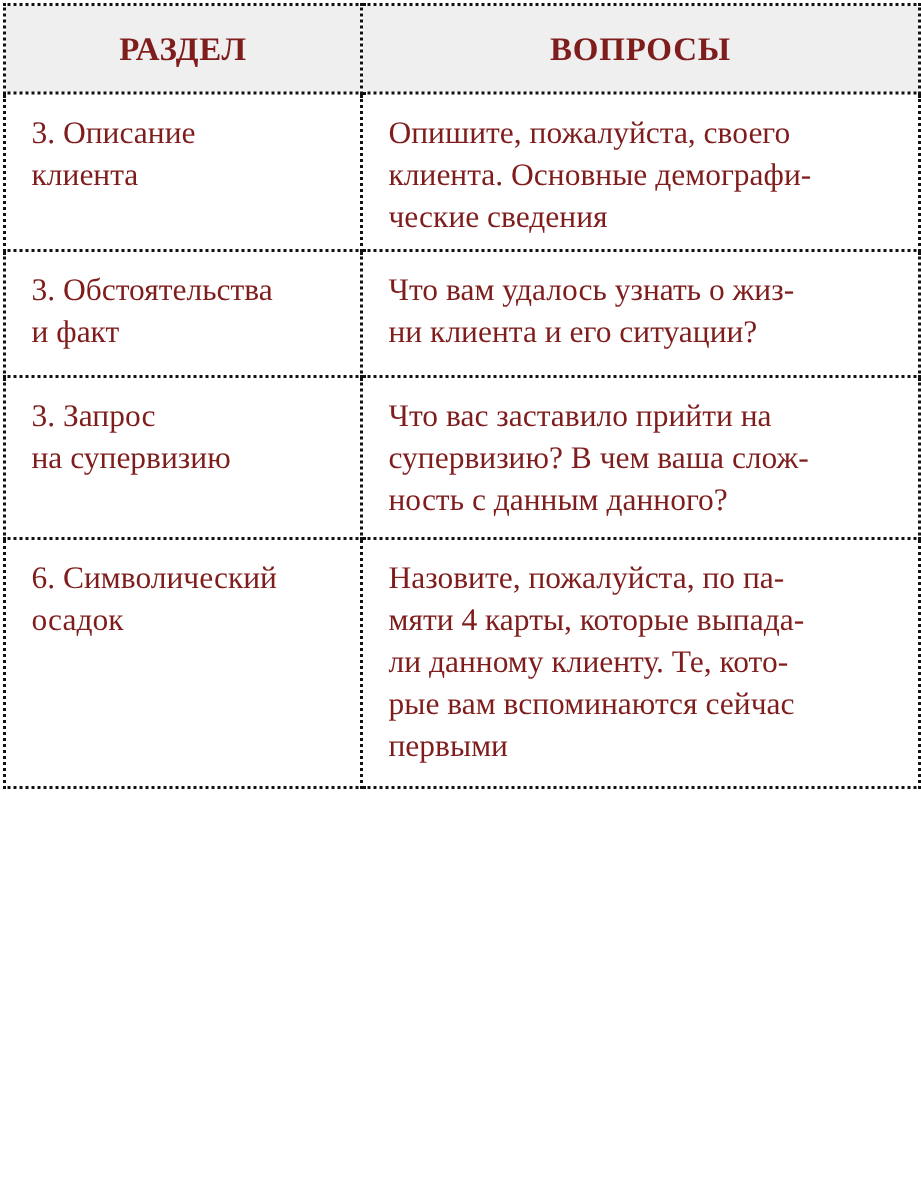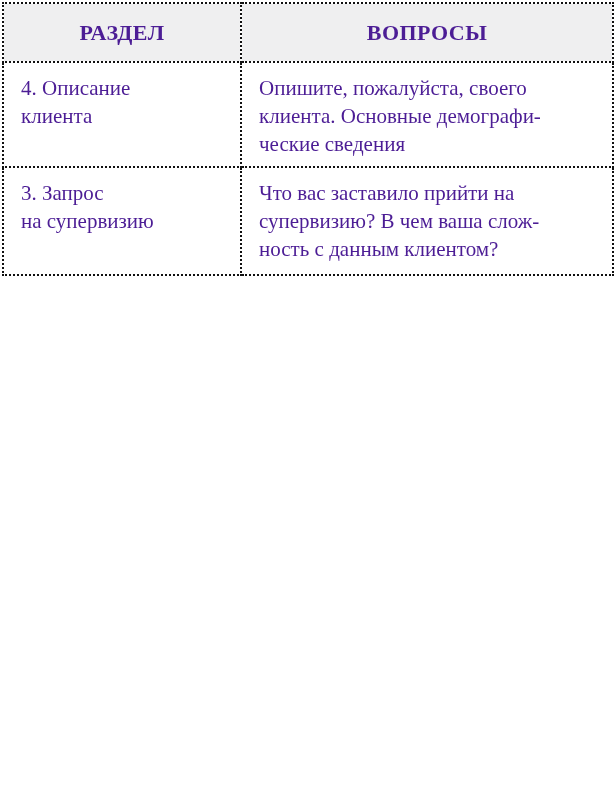--- a/index.html
+++ b/index.html
@@ -8,21 +8,21 @@
     background: #ffffff;
     width: 614px;
   }
   .page {
     width: 614px;
     height: 794px;
     box-sizing: border-box;
     padding: 2px;
     background: #ffffff;
     font-family: "Liberation Serif", "DejaVu Serif", serif;
-    color: #4c1d95;
+    color: #7f1d1d;
   }
   table.qa-table {
     border-collapse: collapse;
     table-layout: fixed;
     width: 610px;
   }
   .qa-table col.c-section  { width: 238px; }
   .qa-table col.c-question { width: 372px; }
   .qa-table th, .qa-table td {
     border: 2px dotted #111111;
@@ -64,28 +64,43 @@
       <col class="c-question">
     </colgroup>
     <thead>
       <tr>
         <th>РАЗДЕЛ</th>
         <th>ВОПРОСЫ</th>
       </tr>
     </thead>
     <tbody>
       <tr class="r1">
-        <td>4. Описание
+        <td>3. Описание
 клиента</td>
         <td>Опишите, пожалуйста, своего
 клиента. Основные демографи-
 ческие сведения</td>
+      </tr>
+      <tr class="r3">
+        <td>3. Обстоятельства
+и факт</td>
+        <td>Что вам удалось узнать о жиз-
+ни клиента и его ситуации?</td>
       </tr>
       <tr class="r5">
         <td>3. Запрос
 на супервизию</td>
         <td>Что вас заставило прийти на
 супервизию? В чем ваша слож-
-ность с данным клиентом?</td>
+ность с данным данного?</td>
+      </tr>
+      <tr class="r6">
+        <td>6. Символический
+осадок</td>
+        <td>Назовите, пожалуйста, по па-
+мяти 4 карты, которые выпада-
+ли данному клиенту. Те, кото-
+рые вам вспоминаются сейчас
+первыми</td>
       </tr>
     </tbody>
   </table>
 </div>
 
 </body></html>

